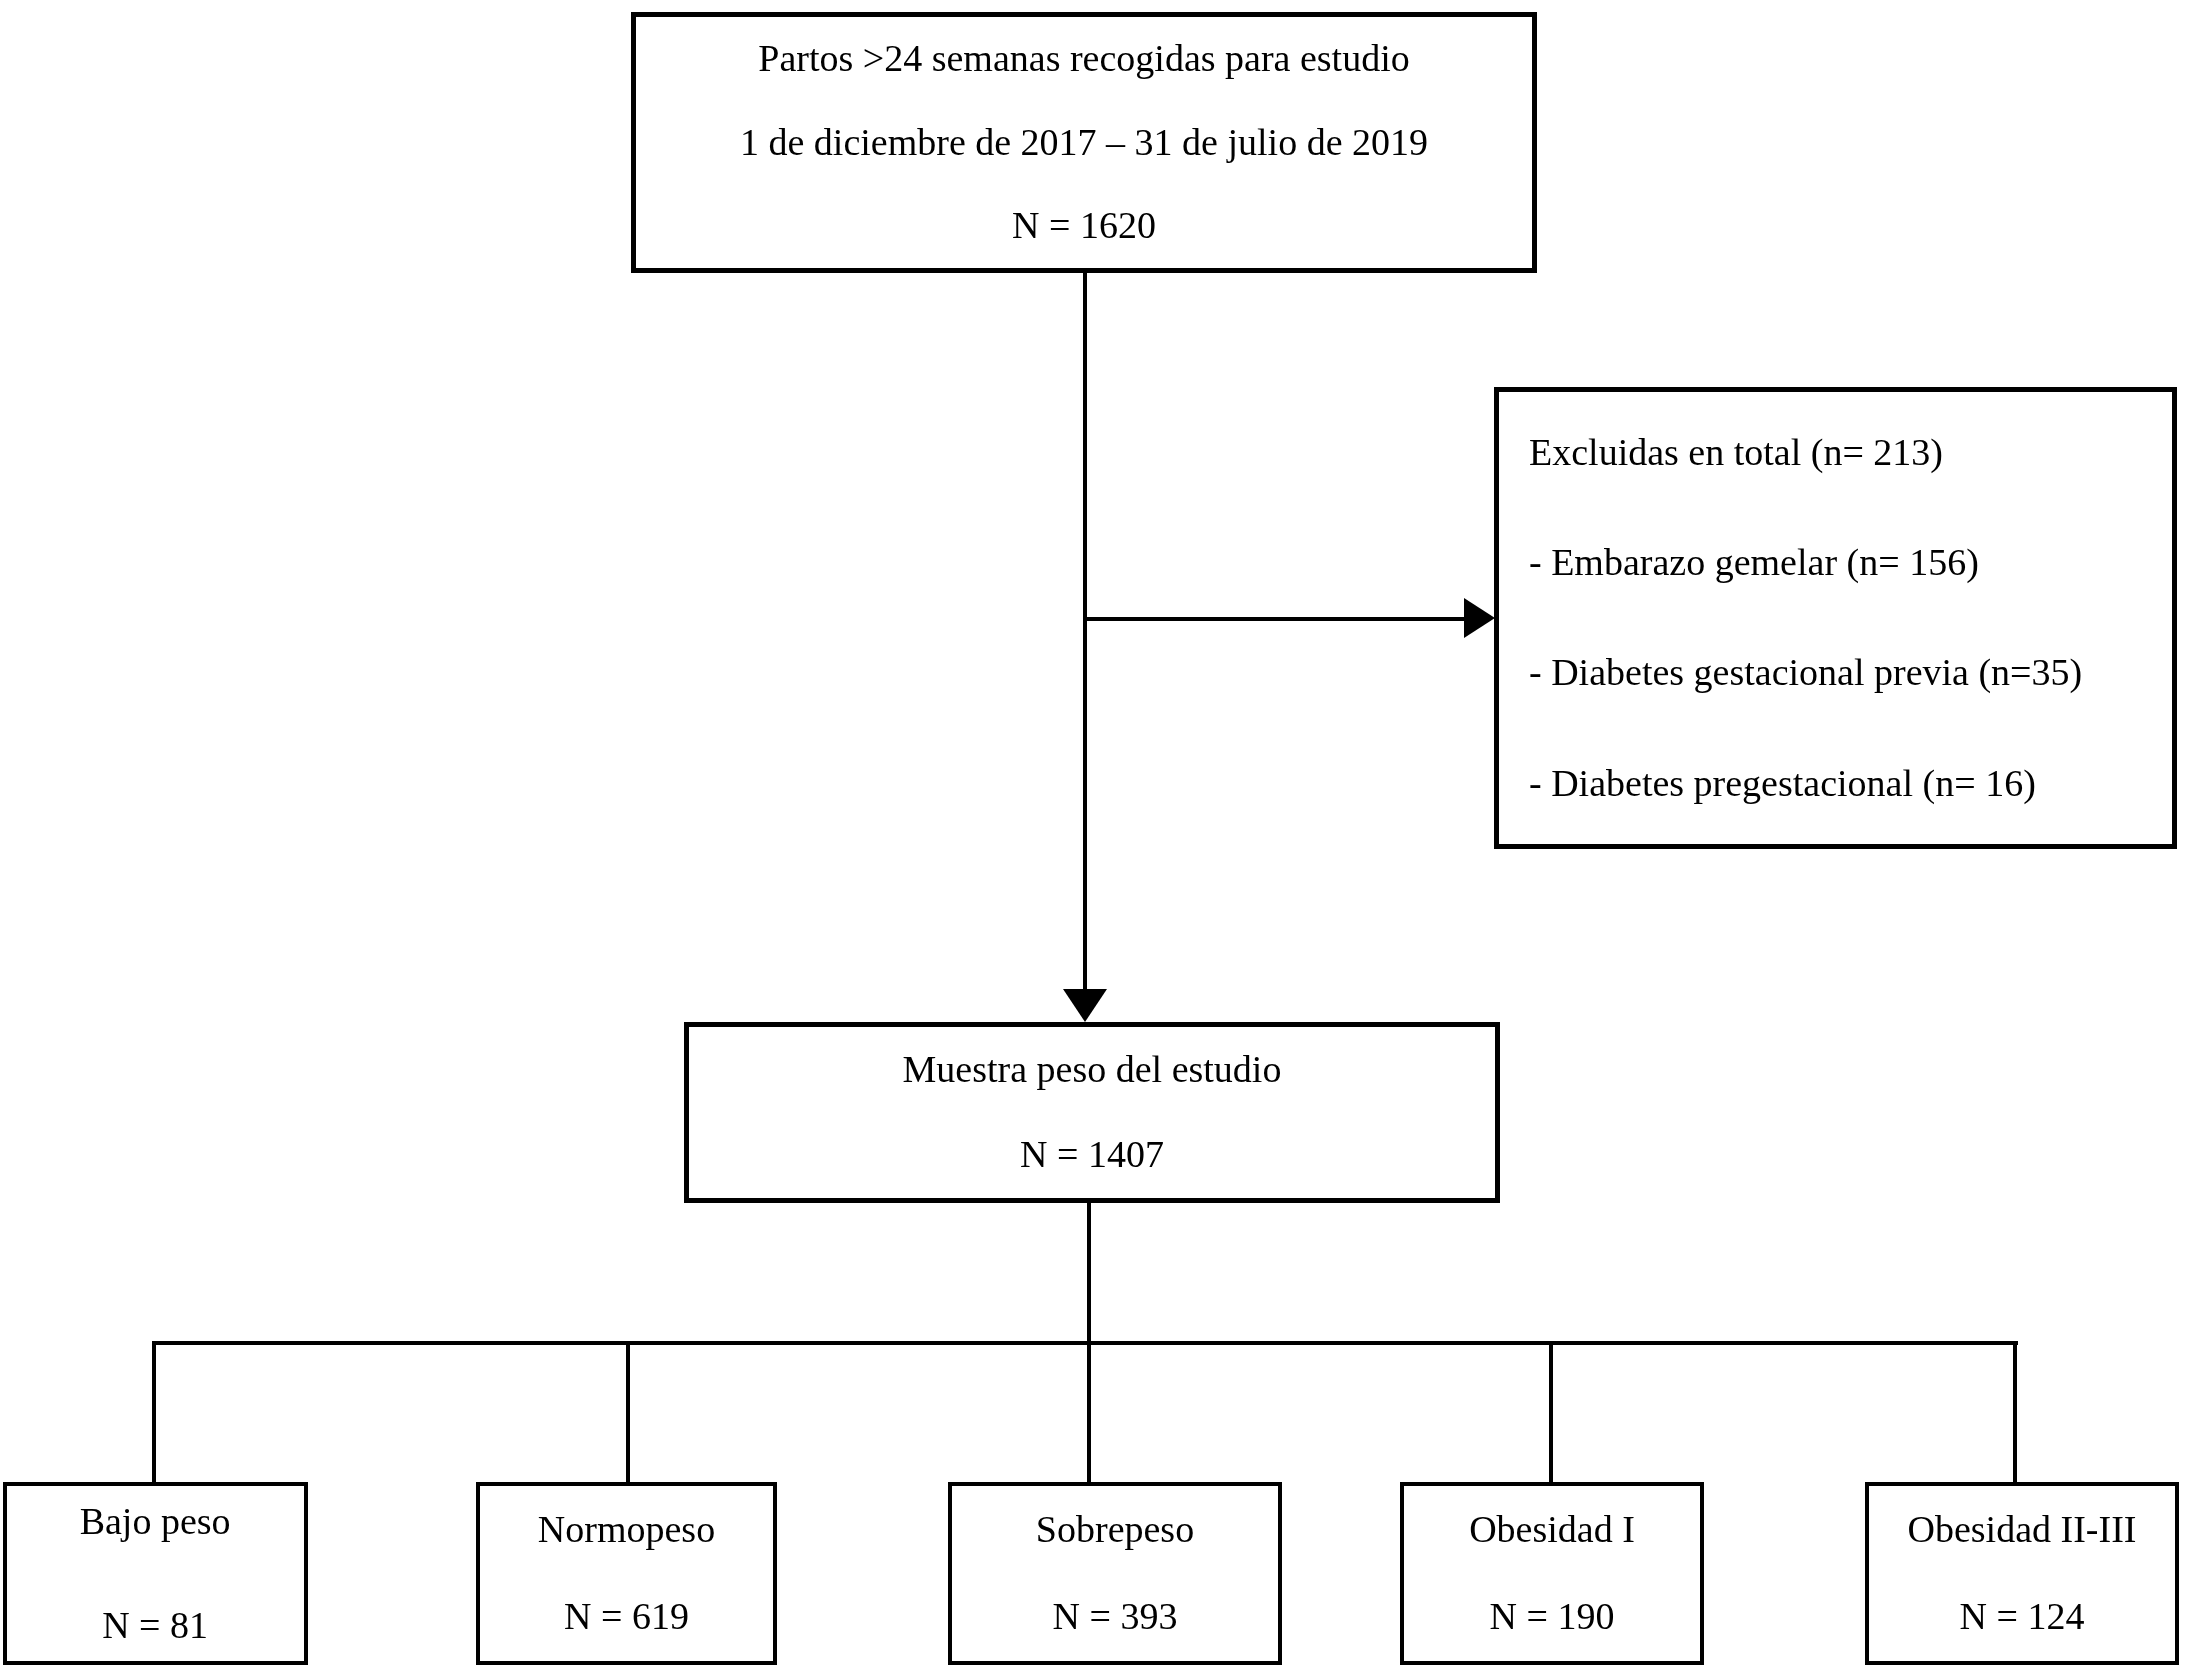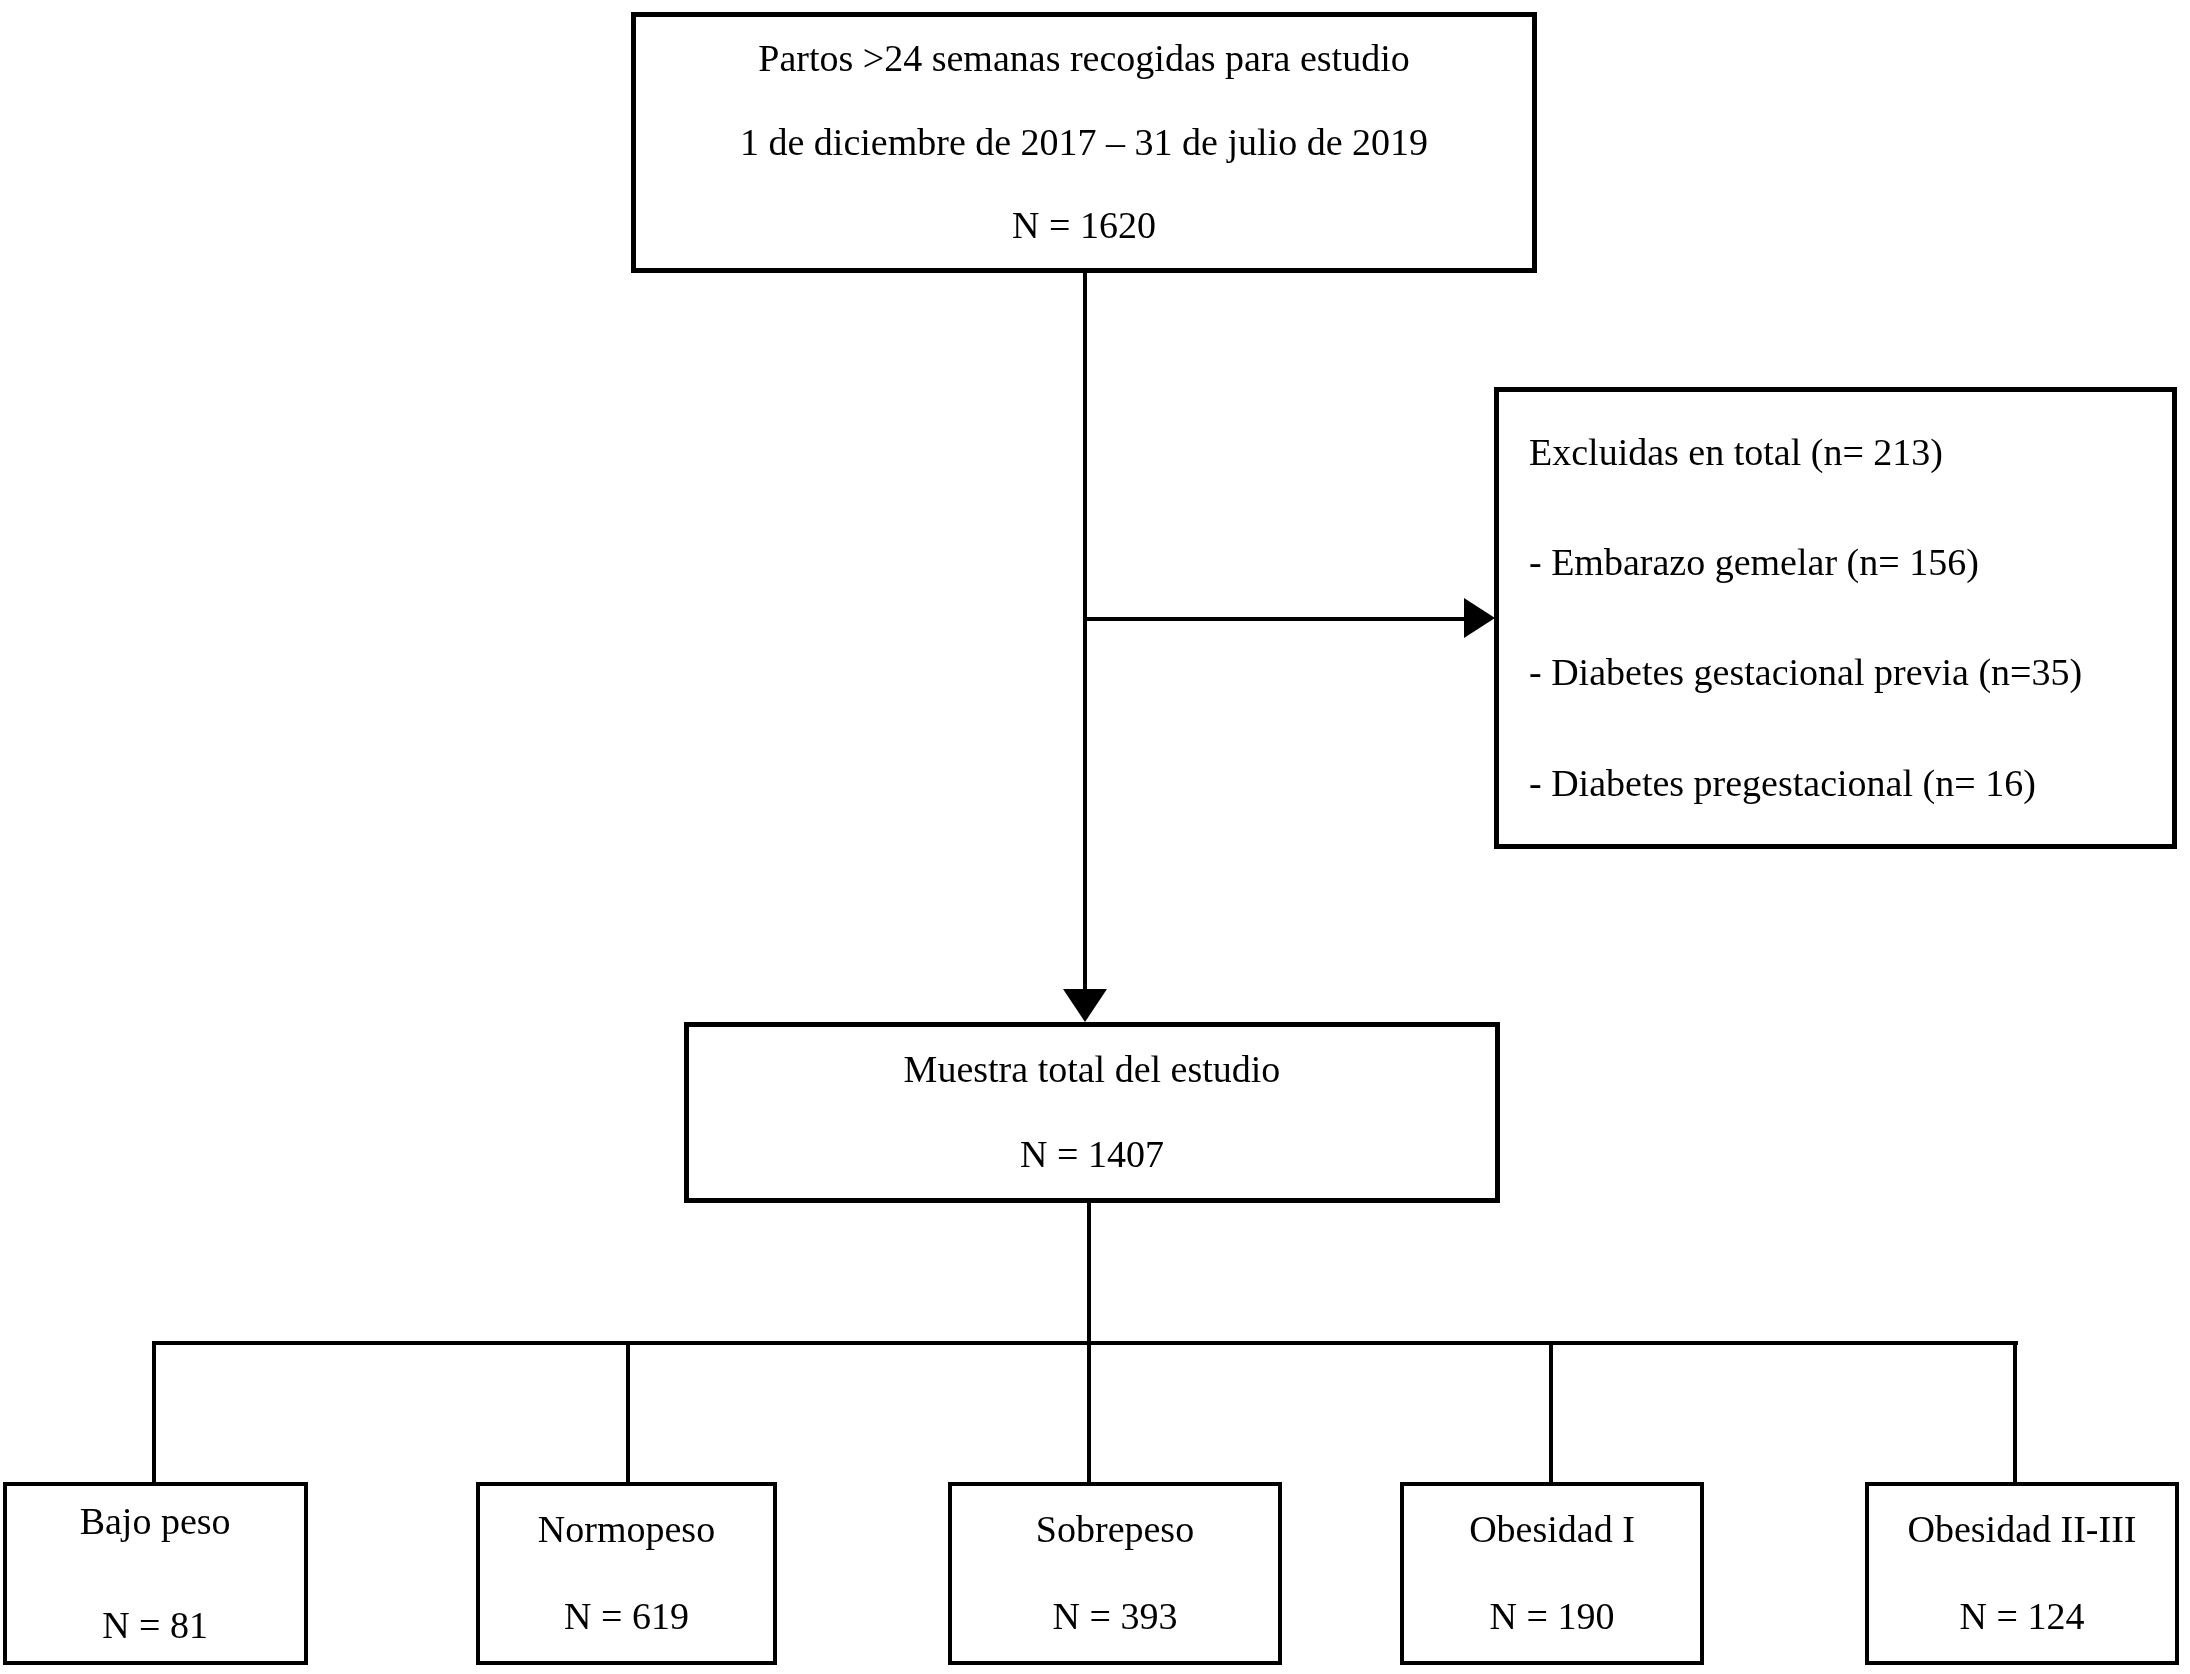--- a/index.html
+++ b/index.html
@@ -63,21 +63,21 @@
   <div class="arrow-right" style="left:1464px; top:598px;"></div>
 
   <div class="box exclusion" style="left:1494px; top:387px; width:683px; height:462px;">
     <div class="title">Excluidas en total (n= 213)</div>
     <div>- Embarazo gemelar (n= 156)</div>
     <div>- Diabetes gestacional previa (n=35)</div>
     <div>- Diabetes pregestacional (n= 16)</div>
   </div>
 
   <div class="box" style="left:684px; top:1022px; width:816px; height:181px;">
-    <div>Muestra total del estudio</div>
+    <div>Muestra peso del estudio</div>
     <div>N = 1407</div>
   </div>
 
   <div class="vline" style="left:1087px; top:1203px; width:4.4px; height:282px;"></div>
 
   <div class="hline" style="left:152px; top:1341px; width:1866px; height:4.4px;"></div>
 
   <div class="vline" style="left:152px; top:1342px; width:4.4px; height:142px;"></div>
   <div class="vline" style="left:626px; top:1342px; width:4.4px; height:142px;"></div>
   <div class="vline" style="left:1549px; top:1342px; width:4.4px; height:142px;"></div>

